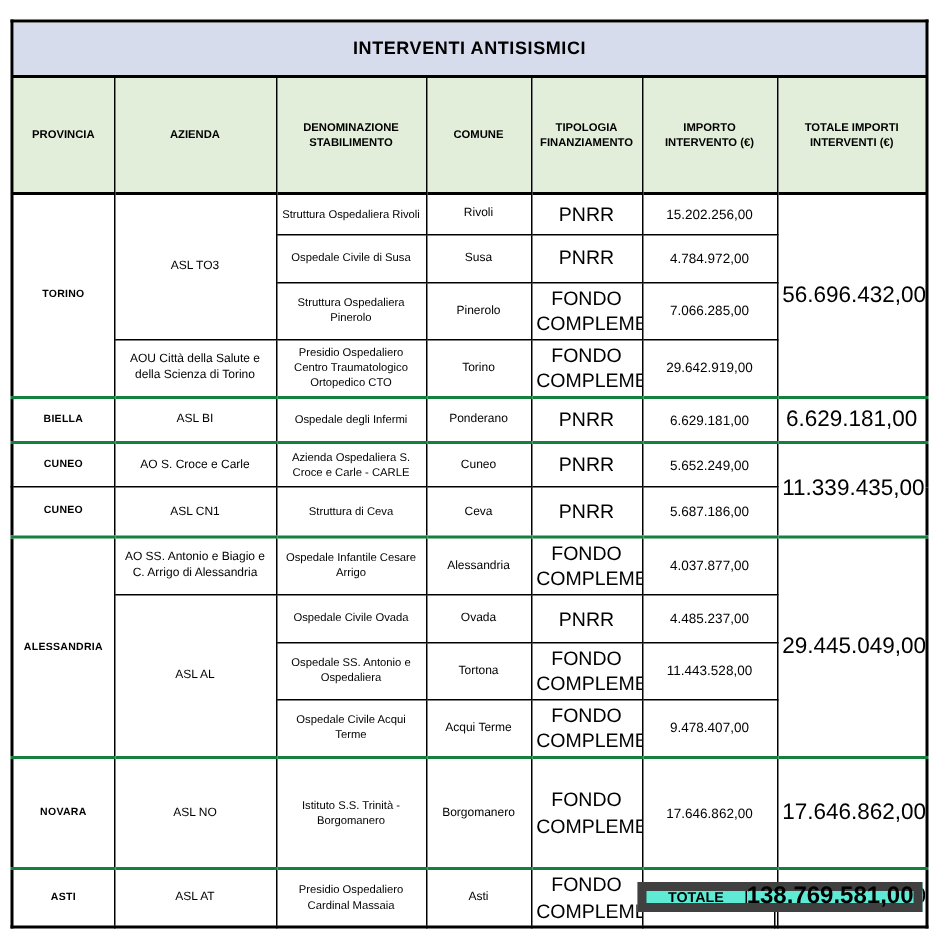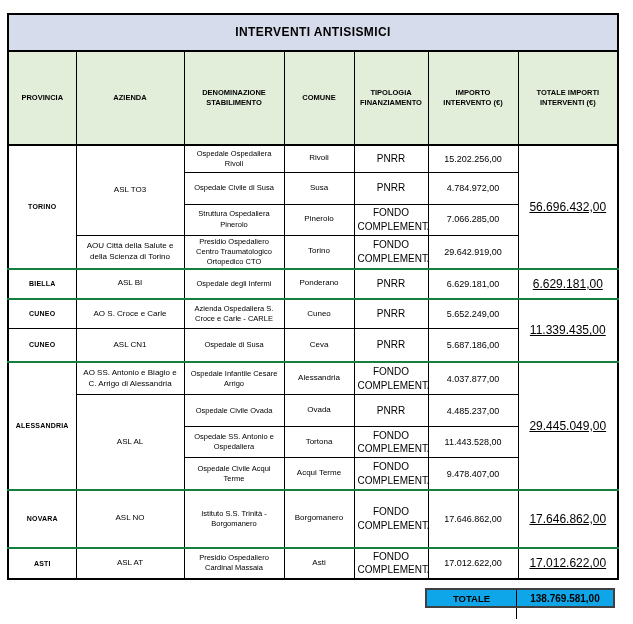--- a/index.html
+++ b/index.html
@@ -41,45 +41,45 @@
     background: #e3eeda;
     font-weight: bold;
     font-size: 7.5px;
     border-bottom: 2px solid #000;
   }
   tr.thick-top td { border-top: 2px solid #15803d; }
   td.prov { font-size: 7px;  font-weight: bold; letter-spacing: 0.2px; }
   td.az   { font-size: 8px; }
   td.stab { font-size: 7.5px; }
   td.com  { font-size: 8px; }
-  td.tip  { font-size: 10px; margin-top: 24px; }
+  td.tip  { font-size: 13px; margin-top: 24px; }
   td.imp  { font-size: 9px; }
-  td.tot  { font-size: 12px; text-decoration: underline; }
+  td.tot  { font-size: 15px; }
   .footer-box {
     position: absolute;
     left: 425px;
     top: 588px;
     width: 190px;
     height: 20px;
-    border: 2px solid #404040;
+    border: 6px solid #404040;
     display: flex;
-    background: #0ea5e9;
+    background: #5eead4;
   }
   .footer-box .flabel {
     width: 90px;
     border-right: 1px solid #000;
     display: flex; align-items: center; justify-content: center;
     font-weight: bold;
     font-size: 9.5px;
   }
   .footer-box .fvalue {
     flex: 1;
     display: flex; align-items: center; justify-content: center;
     font-weight: bold;
-    font-size: 10px;
+    font-size: 16px;
   }
   .stub-line {
     position: absolute;
     left: 516px;
     top: 608px;
     width: 1px;
     height: 11px;
     background: #000;
   }
 </style>
@@ -97,34 +97,34 @@
         <col style="width:74px">
         <col style="width:90px">
         <col style="width:100px">
     </colgroup>
 
     <tbody>
     <tr class="title-row" style="height:37px">
       <td colspan="7">INTERVENTI ANTISISMICI</td>
     </tr>
 
-    <tr class="header-row" style="height:94px">
+    <tr class="header-row" style="height:78px">
       <th>PROVINCIA</th>
       <th>AZIENDA</th>
       <th>DENOMINAZIONE STABILIMENTO</th>
       <th>COMUNE</th>
       <th>TIPOLOGIA FINANZIAMENTO</th>
       <th>IMPORTO INTERVENTO (€)</th>
       <th>TOTALE IMPORTI INTERVENTI (€)</th>
     </tr>
 
     <tr style="height:27px">
       <td class="prov" rowspan="4">TORINO</td>
       <td class="az" rowspan="3">ASL TO3</td>
-      <td class="stab">Ospedale Ospedaliera Rivoli</td>
+      <td class="stab">Struttura Ospedaliera Rivoli</td>
       <td class="com">Rivoli</td>
       <td class="tip">PNRR</td>
       <td class="imp">15.202.256,00</td>
       <td class="tot" rowspan="4">56.696.432,00</td>
     </tr>
     <tr style="height:32px">
       <td class="stab">Ospedale Civile di Susa</td>
       <td class="com">Susa</td>
       <td class="tip">PNRR</td>
       <td class="imp">4.784.972,00</td>
@@ -158,21 +158,21 @@
       <td class="az">AO S. Croce e Carle</td>
       <td class="stab">Azienda Ospedaliera S. Croce e Carle - CARLE</td>
       <td class="com">Cuneo</td>
       <td class="tip">PNRR</td>
       <td class="imp">5.652.249,00</td>
       <td class="tot" rowspan="2">11.339.435,00</td>
     </tr>
     <tr style="height:33px">
       <td class="prov">CUNEO</td>
       <td class="az">ASL CN1</td>
-      <td class="stab">Ospedale di Susa</td>
+      <td class="stab">Struttura di Ceva</td>
       <td class="com">Ceva</td>
       <td class="tip">PNRR</td>
       <td class="imp">5.687.186,00</td>
     </tr>
 
     <tr class="thick-top" style="height:33px">
       <td class="prov" rowspan="4">ALESSANDRIA</td>
       <td class="az">AO SS. Antonio e Biagio e C. Arrigo di Alessandria</td>
       <td class="stab">Ospedale Infantile Cesare Arrigo</td>
       <td class="com">Alessandria</td>
@@ -193,21 +193,21 @@
       <td class="tip">FONDO COMPLEMENTARE</td>
       <td class="imp">11.443.528,00</td>
     </tr>
     <tr style="height:32px">
       <td class="stab">Ospedale Civile Acqui Terme</td>
       <td class="com">Acqui Terme</td>
       <td class="tip">FONDO COMPLEMENTARE</td>
       <td class="imp">9.478.407,00</td>
     </tr>
 
-    <tr class="thick-top" style="height:58px">
+    <tr class="thick-top" style="height:74px">
       <td class="prov">NOVARA</td>
       <td class="az">ASL NO</td>
       <td class="stab">Istituto S.S. Trinità - Borgomanero</td>
       <td class="com">Borgomanero</td>
       <td class="tip">FONDO COMPLEMENTARE</td>
       <td class="imp">17.646.862,00</td>
       <td class="tot">17.646.862,00</td>
     </tr>
 
     <tr class="thick-top" style="height:16px">

